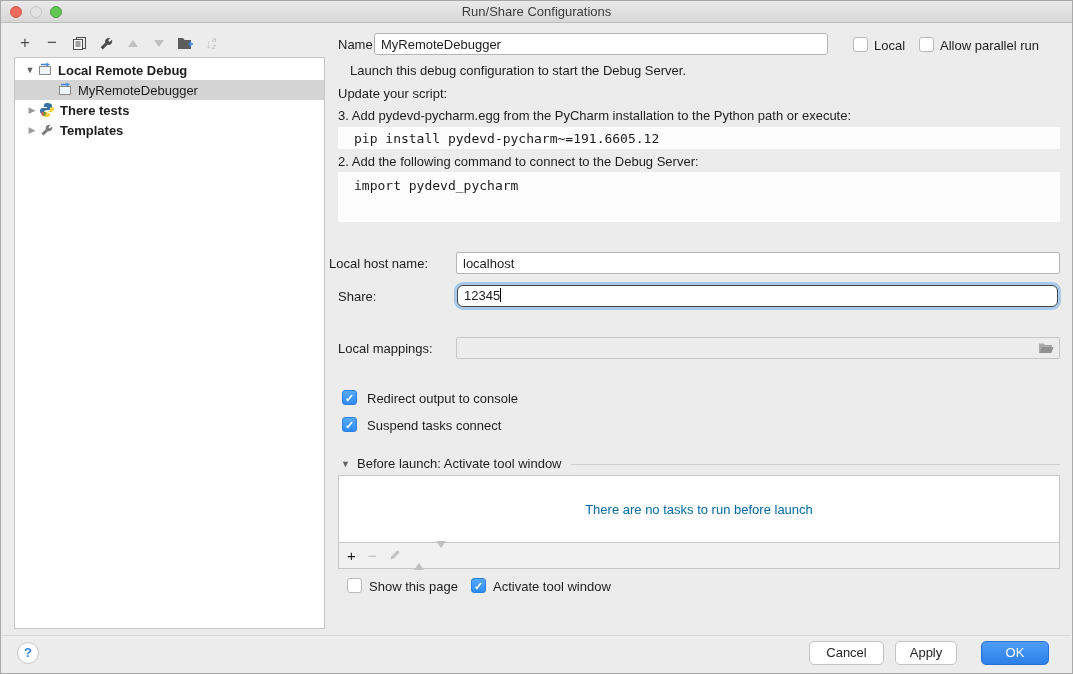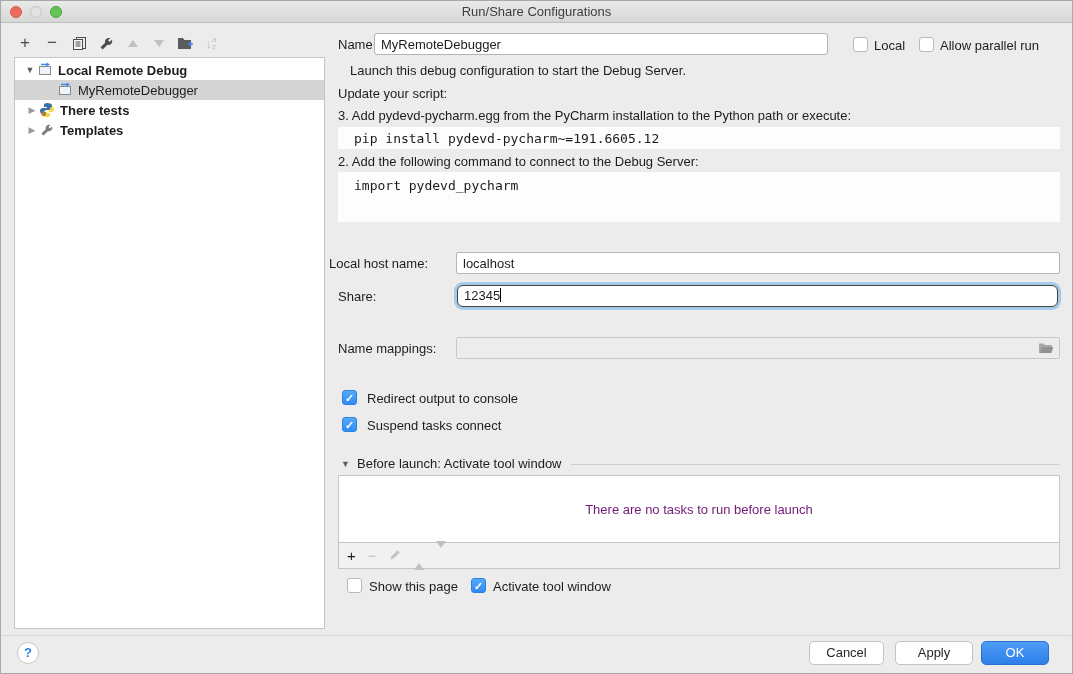--- a/index.html
+++ b/index.html
@@ -56,21 +56,21 @@
   .caret{ display:inline-block; width:1px; height:14px; background:#000; vertical-align:-2px; }
   
   .pathfield{ position:absolute; height:22px; background:#ececec; border:1px solid #c7c7c7;
     border-radius:2px; }
   .pathfield .folder{ position:absolute; right:5px; top:4px; }
   
   .bl-tri{ position:absolute; font-size:9px; color:#5f5f5f; }
   .bl-line{ position:absolute; border-top:1px solid #cfcfcf; }
   .tasks{ position:absolute; left:337px; top:474px; width:722px; height:68px;
     background:#fff; border:1px solid #c6c6c6; display:flex; align-items:center; justify-content:center; }
-  .tasks .empty{ color:#701a75;text-align:center; }
+  .tasks .empty{ color:#0369a1;text-align:center; }
   .tasks-tb{ position:absolute; left:337px; top:542px; width:722px; height:26px;
     background:#f1f1f1; border:1px solid #c6c6c6; border-top:none;
     display:flex; align-items:center; padding-left:8px; gap:12px; }
   .tasks-tb .glyph{ font-size:15px; }
   
   .footer-line{ position:absolute; left:1px; right:1px; top:634px; border-top:1px solid #d8d8d8; }
   .help{ position:absolute; left:16px; top:641px; width:22px; height:22px; border-radius:50%;
     background:#fff; border:1px solid #c8c8c8; color:#2f7fe8; font-weight:bold;
     text-align:center; line-height:20px; }
   .btn{ position:absolute; top:640px; height:24px; border-radius:5px; background:#fff;
@@ -191,21 +191,21 @@
   <div class="codeblock" style="top:171px; height:50px; padding-top:4px">
     <div class="cl">import pydevd_pycharm</div>
   </div>
 
   <span class="lbl" style="left:328px; top:255px">Local host name:</span>
   <input class="txt" style="left: 455px; top: 251px; width: 604px; border-radius: 2px;" value="localhost">
 
   <span class="lbl" style="left:337px; top:288px">Share:</span>
   <div class="port" style="left:456px; top:284px; width:601px"><span>12345</span><span class="caret"></span></div>
 
-  <span class="lbl" style="left:337px; top:340px">Name mappings:</span>
+  <span class="lbl" style="left:337px; top:340px">Local mappings:</span>
   <div class="pathfield" style="left:455px; top:336px; width:604px">
     <span class="folder">
       <svg width="16" height="13" viewBox="0 0 16 13">
           <path d="M1 1.5h4.5L7 3h7v2H5.5L3.5 11H1z" fill="#a8a8a8"></path>
           <path d="M4 5h11.5L13.3 11H1.8z" fill="#919191"></path>
         </svg>
     </span>
   </div>
 
   <span class="cb checked" style="left:341px; top:389px">✓</span>
@@ -233,16 +233,16 @@
   </div>
 
   <span class="cb" style="left:346px; top:577px"></span>
   <span class="lbl" style="left:368px; top:578px">Show this page</span>
   <span class="cb checked" style="left:470px; top:577px">✓</span>
   <span class="lbl" style="left:492px; top:578px">Activate tool window</span>
 
   <div class="footer-line"></div>
   <div class="help">?</div>
   <div class="btn" style="left:808px; width:75px">Cancel</div>
-  <div class="btn" style="left:894px; width:78px">Apply</div>
+  <div class="btn" style="left:894px; width:62px">Apply</div>
   <div class="btn primary" style="left:980px; width:68px">OK</div>
 
 </div>
 
 </body></html>

